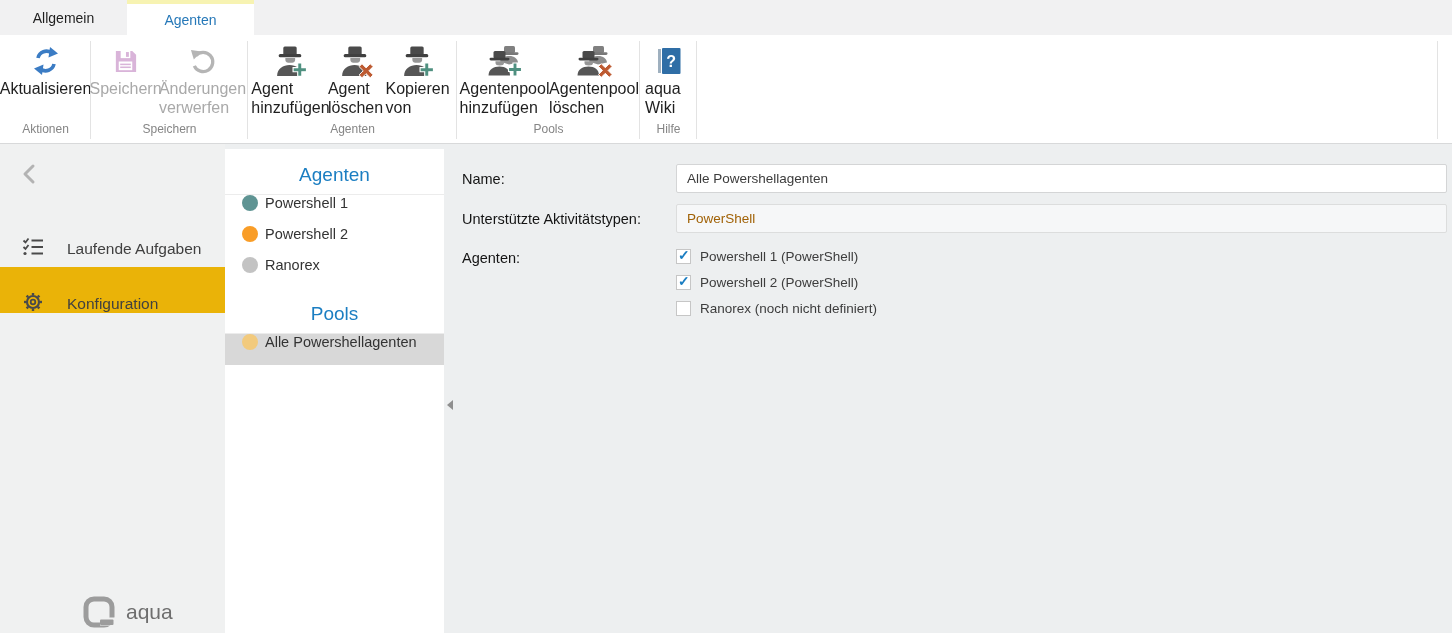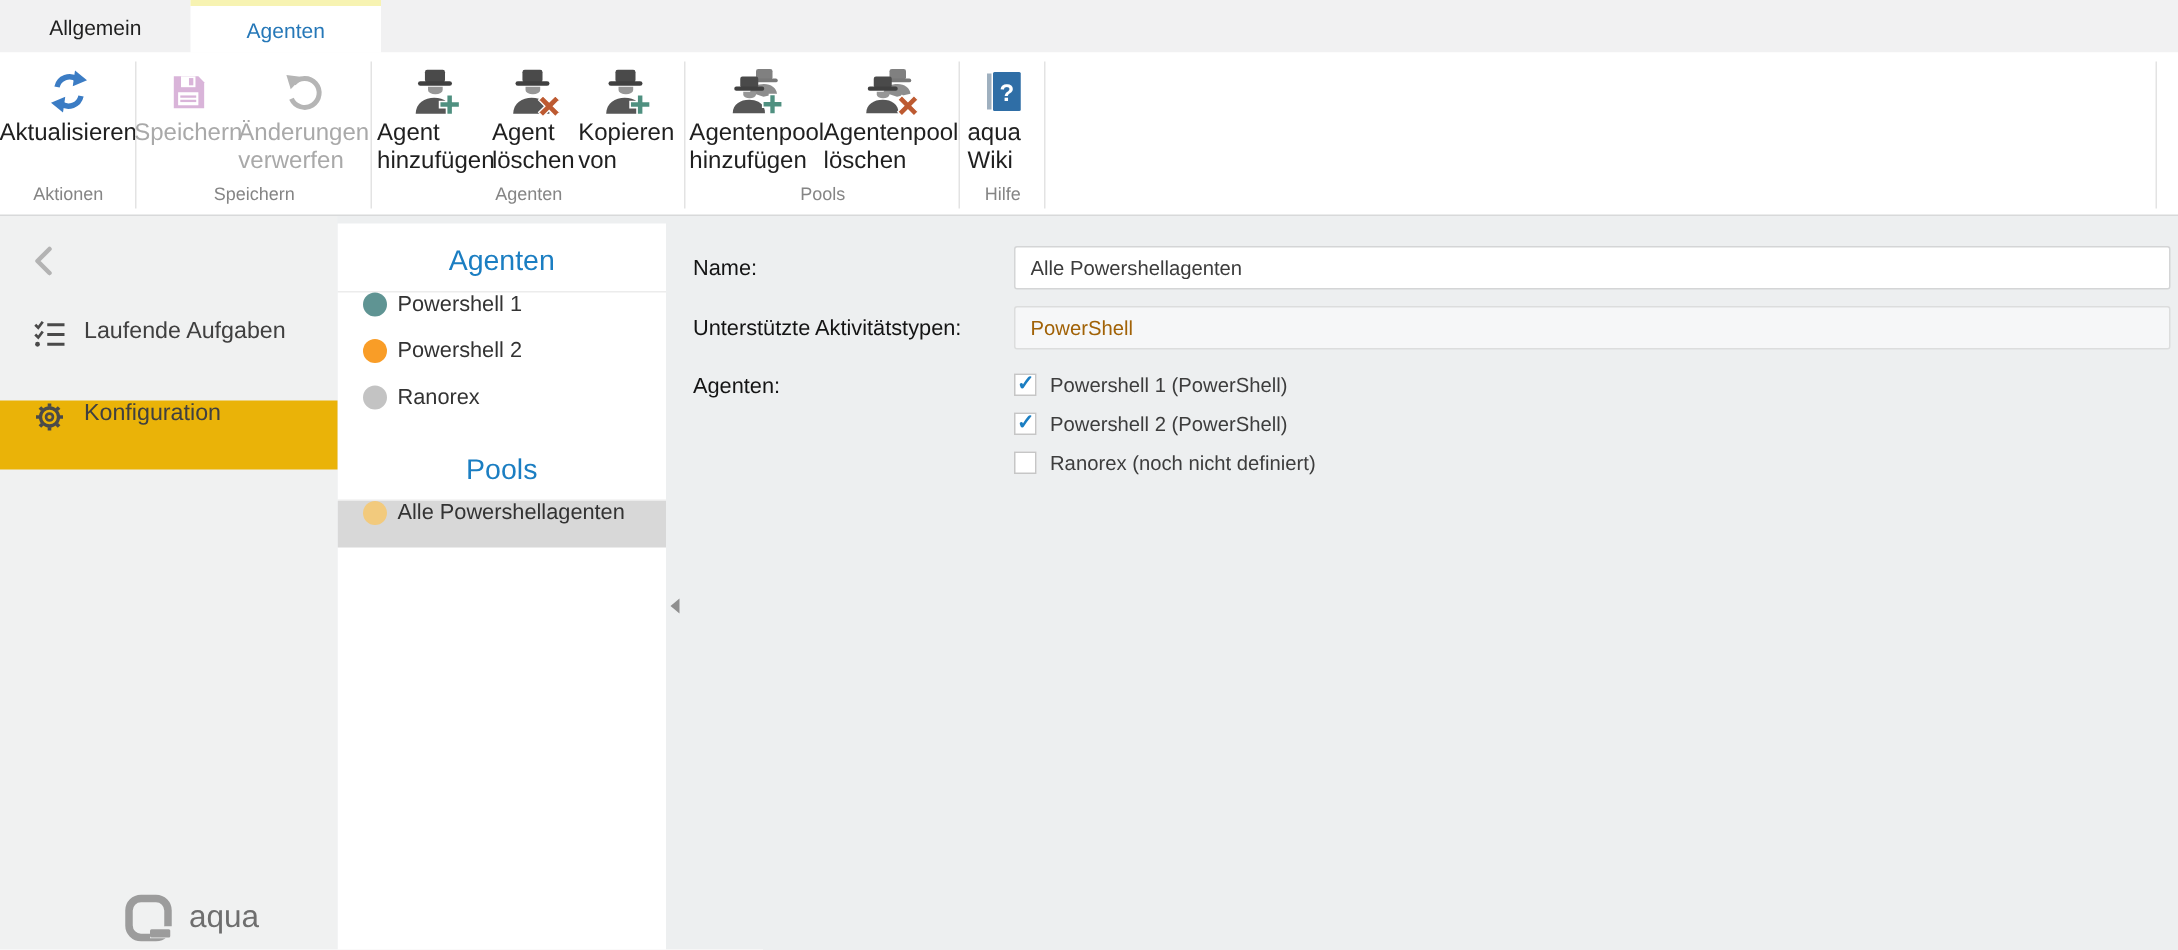--- a/index.html
+++ b/index.html
@@ -30,22 +30,22 @@
   .ribbon-end-sep { position:absolute; left:1437px; top:6px; bottom:4px;
                     width:1px; background:#e3e3e3; }
 
   
   .content { height:489px; display:flex; background:#edeff0; }
 
   
   .sidebar { width:225px; background:#f0f1f1; position:relative; flex:0 0 auto; }
   .back-btn { margin-top:16px; height:32px; padding-left:21px;
               display:flex; align-items:center; cursor:pointer; }
-  .nav-item { height:46px; display:flex; align-items:flex-start; padding-left:22px;
-              font-size:15.5px; color:#404040; cursor:pointer; }
+  .nav-item { height:46px; display:flex; align-items:flex-end; padding-left:22px;
+              font-size:15.5px; color:#404040; cursor:pointer;gap:11px; }
   .nav-item .nicon { width:22px; height:22px; margin-right:12px;
                      display:flex; align-items:center; justify-content:center; }
   .nav-item.first { margin-top:20px; }
   .nav-item + .nav-item { margin-top:9px; }
   .nav-item.selected { background:#eab308; }
   .logo-row { position:absolute; left:64px; bottom:5px; display:flex;
               align-items:center; gap:9px;padding-left:19px; }
   .logo-text { font-size:21px; color:#6e6e6e; }
 
   

